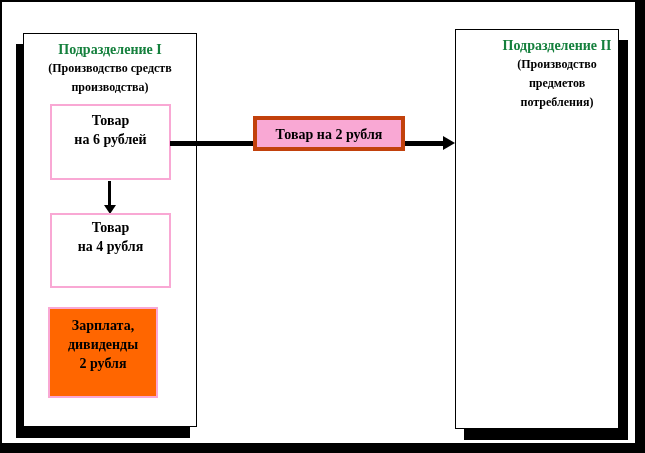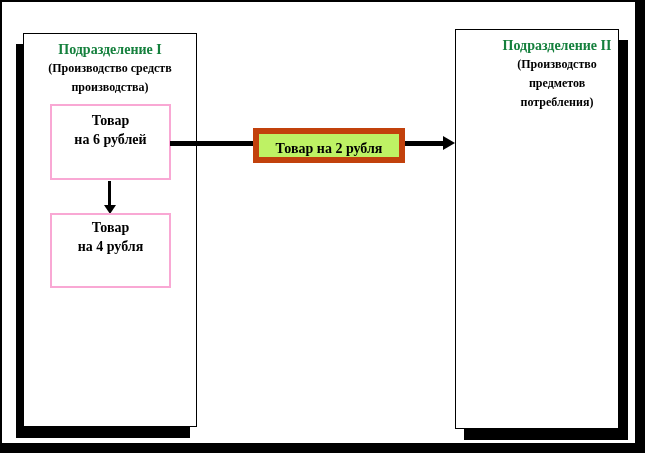--- a/index.html
+++ b/index.html
@@ -76,22 +76,22 @@
   
   .flow-line{
     position:absolute;left:170px;top:141px;width:273px;height:5px;background:#000;
   }
   .flow-arrowhead{
     position:absolute;left:443px;top:136px;width:0;height:0;
     border-top:7px solid transparent;border-bottom:7px solid transparent;
     border-left:12px solid #000;
   }
   .flow-labelbox{
-    position:absolute;left:253px;top:128px;width:152px;height:35px;
-    background:#bef264;border:6px solid #c2410c;box-sizing:border-box;
+    position:absolute;left:253px;top:116px;width:152px;height:35px;
+    background:#f9a8d4;border:4px solid #c2410c;box-sizing:border-box;
     text-align:center;font-size:14px;line-height:30px;
     z-index:2;
   }
 </style>
 </head>
 <body>
 
 <div id="stage">
 
   <div class="division division1">
@@ -109,20 +109,23 @@
 
   <div class="innerbox goods6">Товар
 на 6 рублей</div>
 
   <div class="arrow-down-shaft"></div>
   <div class="arrow-down-head"></div>
 
   <div class="innerbox goods4">Товар
 на 4 рубля</div>
 
+  <div class="innerbox salary">Зарплата,
+дивиденды
+2 рубля</div>
 
   <div class="flow-line"></div>
   <div class="flow-arrowhead"></div>
 
   <div class="flow-labelbox">Товар на 2 рубля</div>
 
   <div class="frame"></div>
 
 </div>
 

